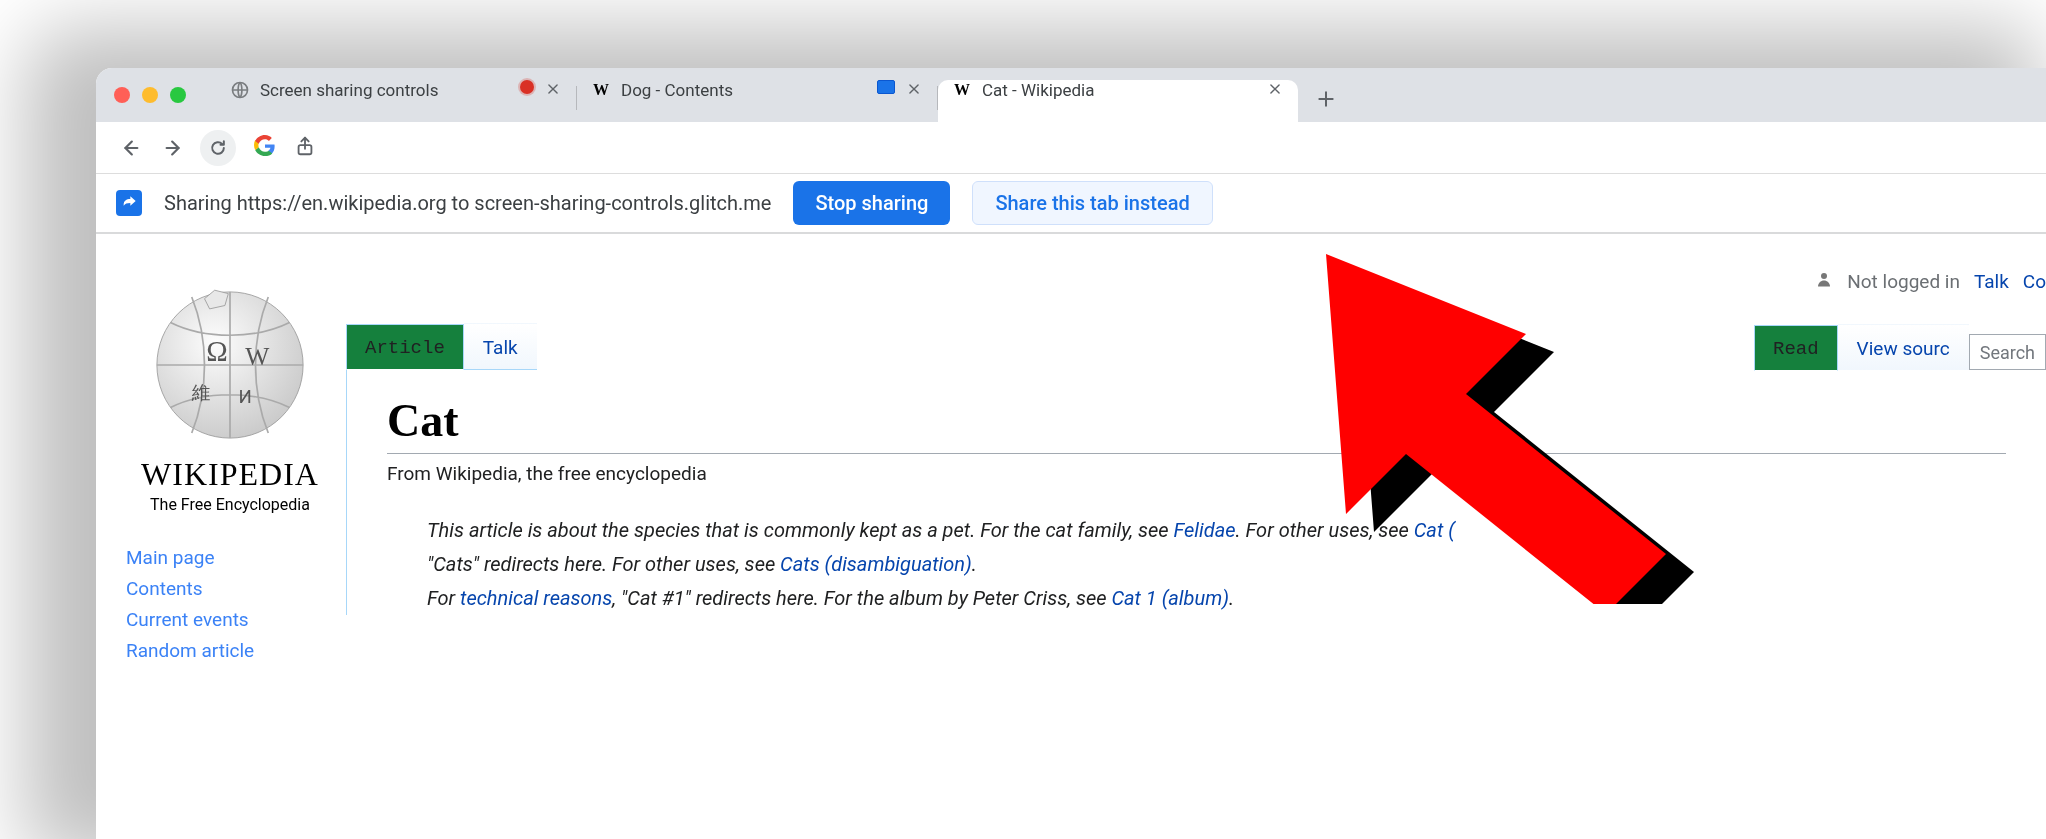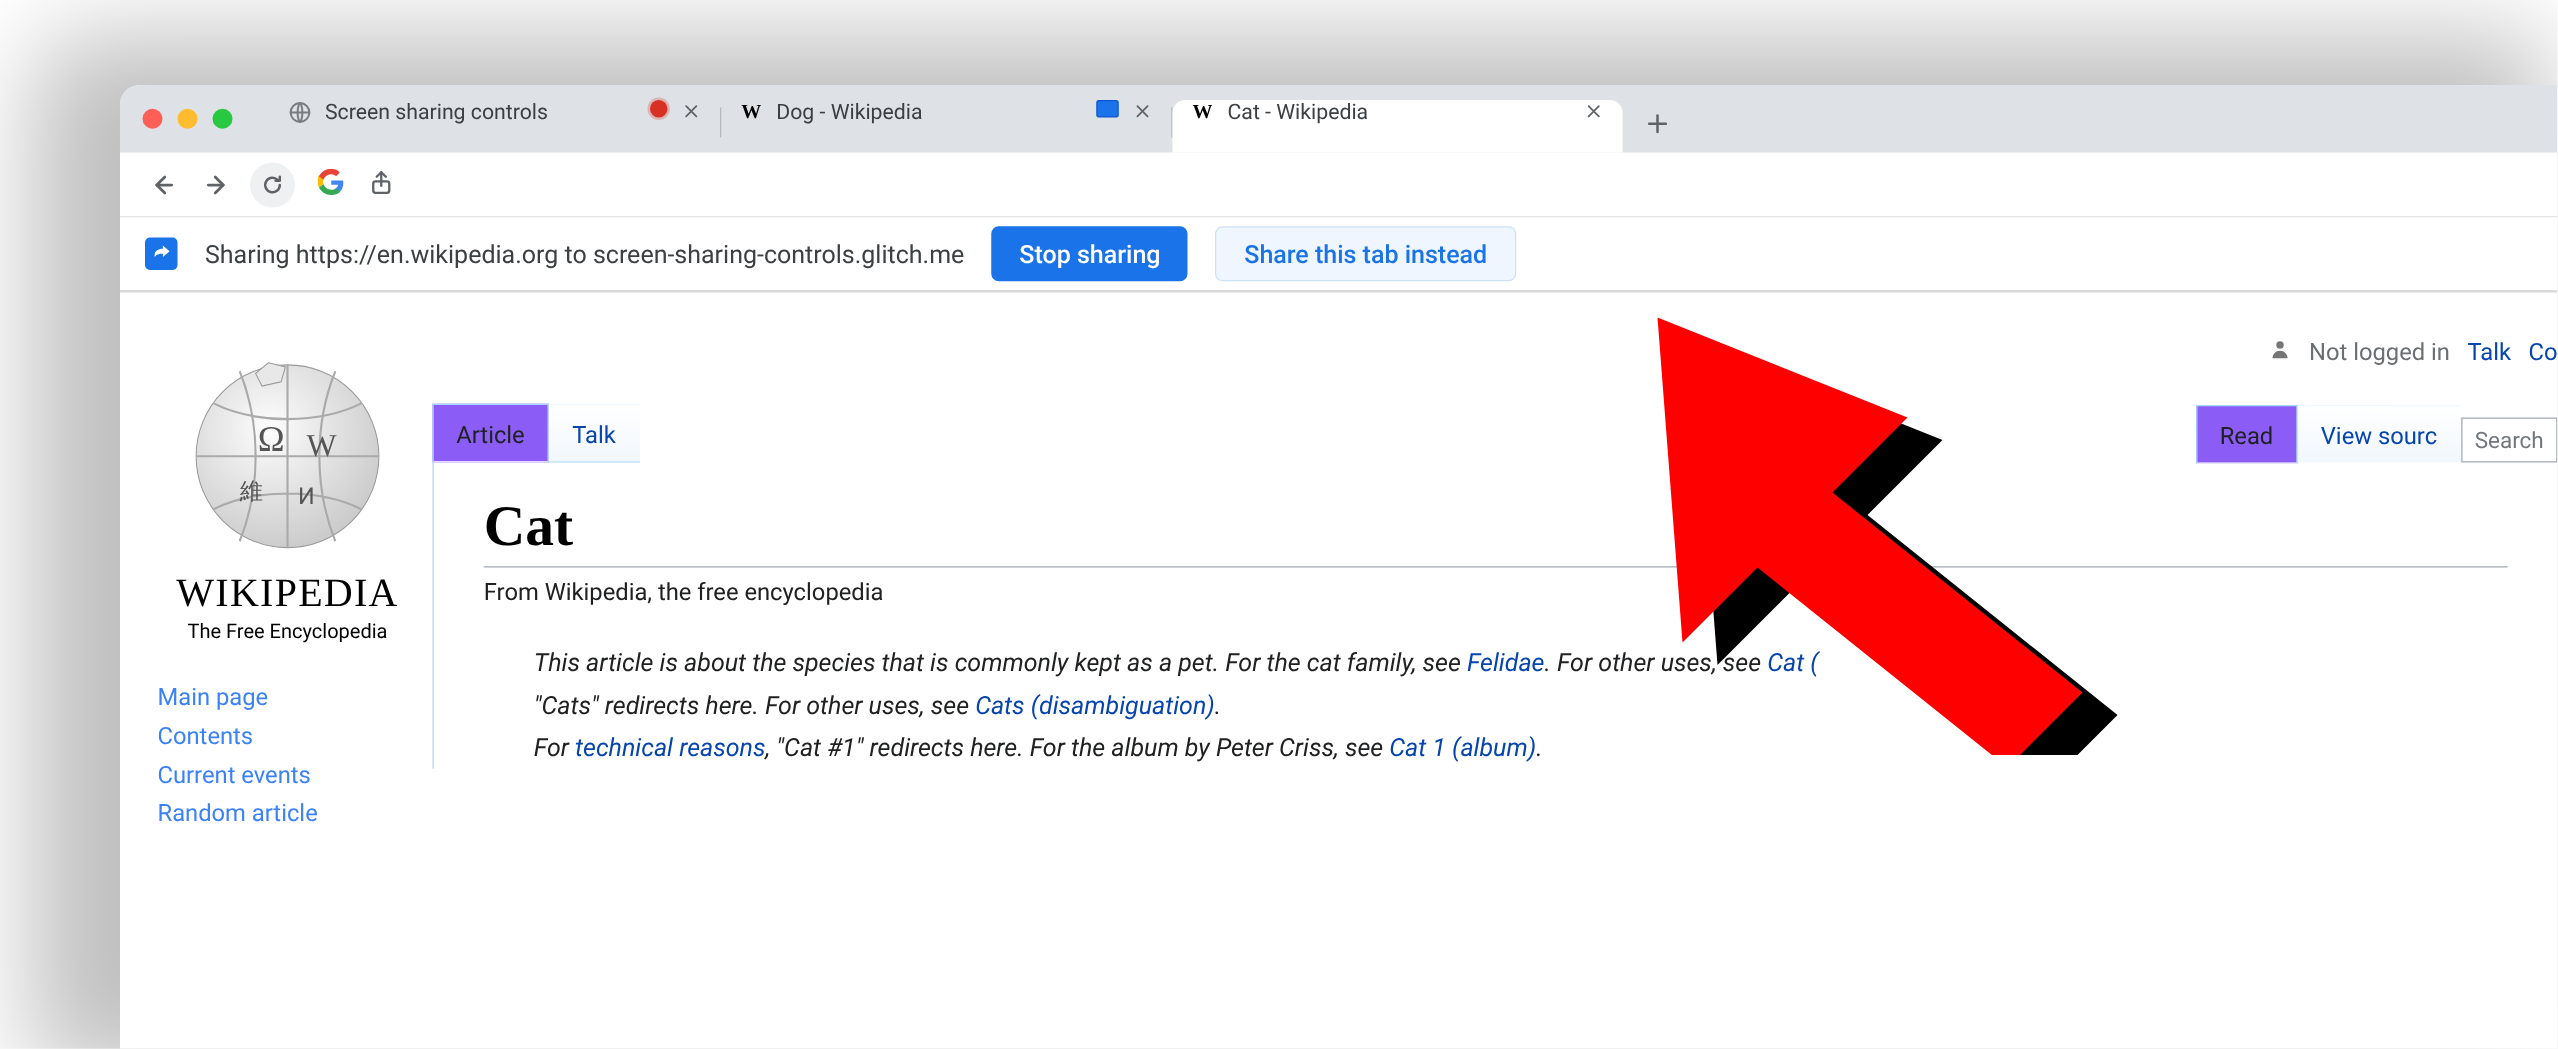--- a/index.html
+++ b/index.html
@@ -156,21 +156,21 @@
   }
   .ptab {
     padding: 12px 18px 10px;
     font-size:19px;
     color:#0645ad;
     border:1px solid transparent;
     border-bottom:none;
     background: linear-gradient(#fff,#f1f7fd);
     cursor:pointer;
   }
-  .ptab.selected { color:#202122; background:#8b5cf6; border:1px solid #a7d7f9; border-bottom:1px solid #fff; margin-bottom:-1px; }
+  .ptab.selected { color:#202122; background:#15803d; border:1px solid #a7d7f9; border-bottom:1px solid #fff; margin-bottom:-1px;font-family:Liberation Mono, monospace; }
   .page-tabs.left { position:absolute; left:0; top:60px; }
   .page-tabs.right { position:absolute; right:0; top:60px; }
   .searchbox {
     border:1px solid #a2a9b1; height:36px; padding:0 10px; font-size:18px;
     display:flex; align-items:center; background:#fff; color:#72777d;
   }
 
   .article {
     padding: 24px 40px 0 40px;
     border-left: 1px solid #a7d7f9;
@@ -223,21 +223,21 @@
       <span class="close">
         <svg viewBox="0 0 24 24" width="14" height="14">
             <path d="M5 5l14 14M19 5L5 19" stroke="#5f6368" stroke-width="2.4" stroke-linecap="round"></path>
           </svg>
       </span>
     </div>
     <div class="tab-sep"></div>
 
     <div class="tab tab2">
       <span class="favicon wfav">W</span>
-      <span>Dog - Wikipedia</span>
+      <span>Dog - Contents</span>
       <span style="flex:1"></span>
       <span class="sharing-ind"></span>
       <span class="close">
         <svg viewBox="0 0 24 24" width="14" height="14">
             <path d="M5 5l14 14M19 5L5 19" stroke="#5f6368" stroke-width="2.4" stroke-linecap="round"></path>
           </svg>
       </span>
     </div>
     <div class="tab-sep"></div>
 

